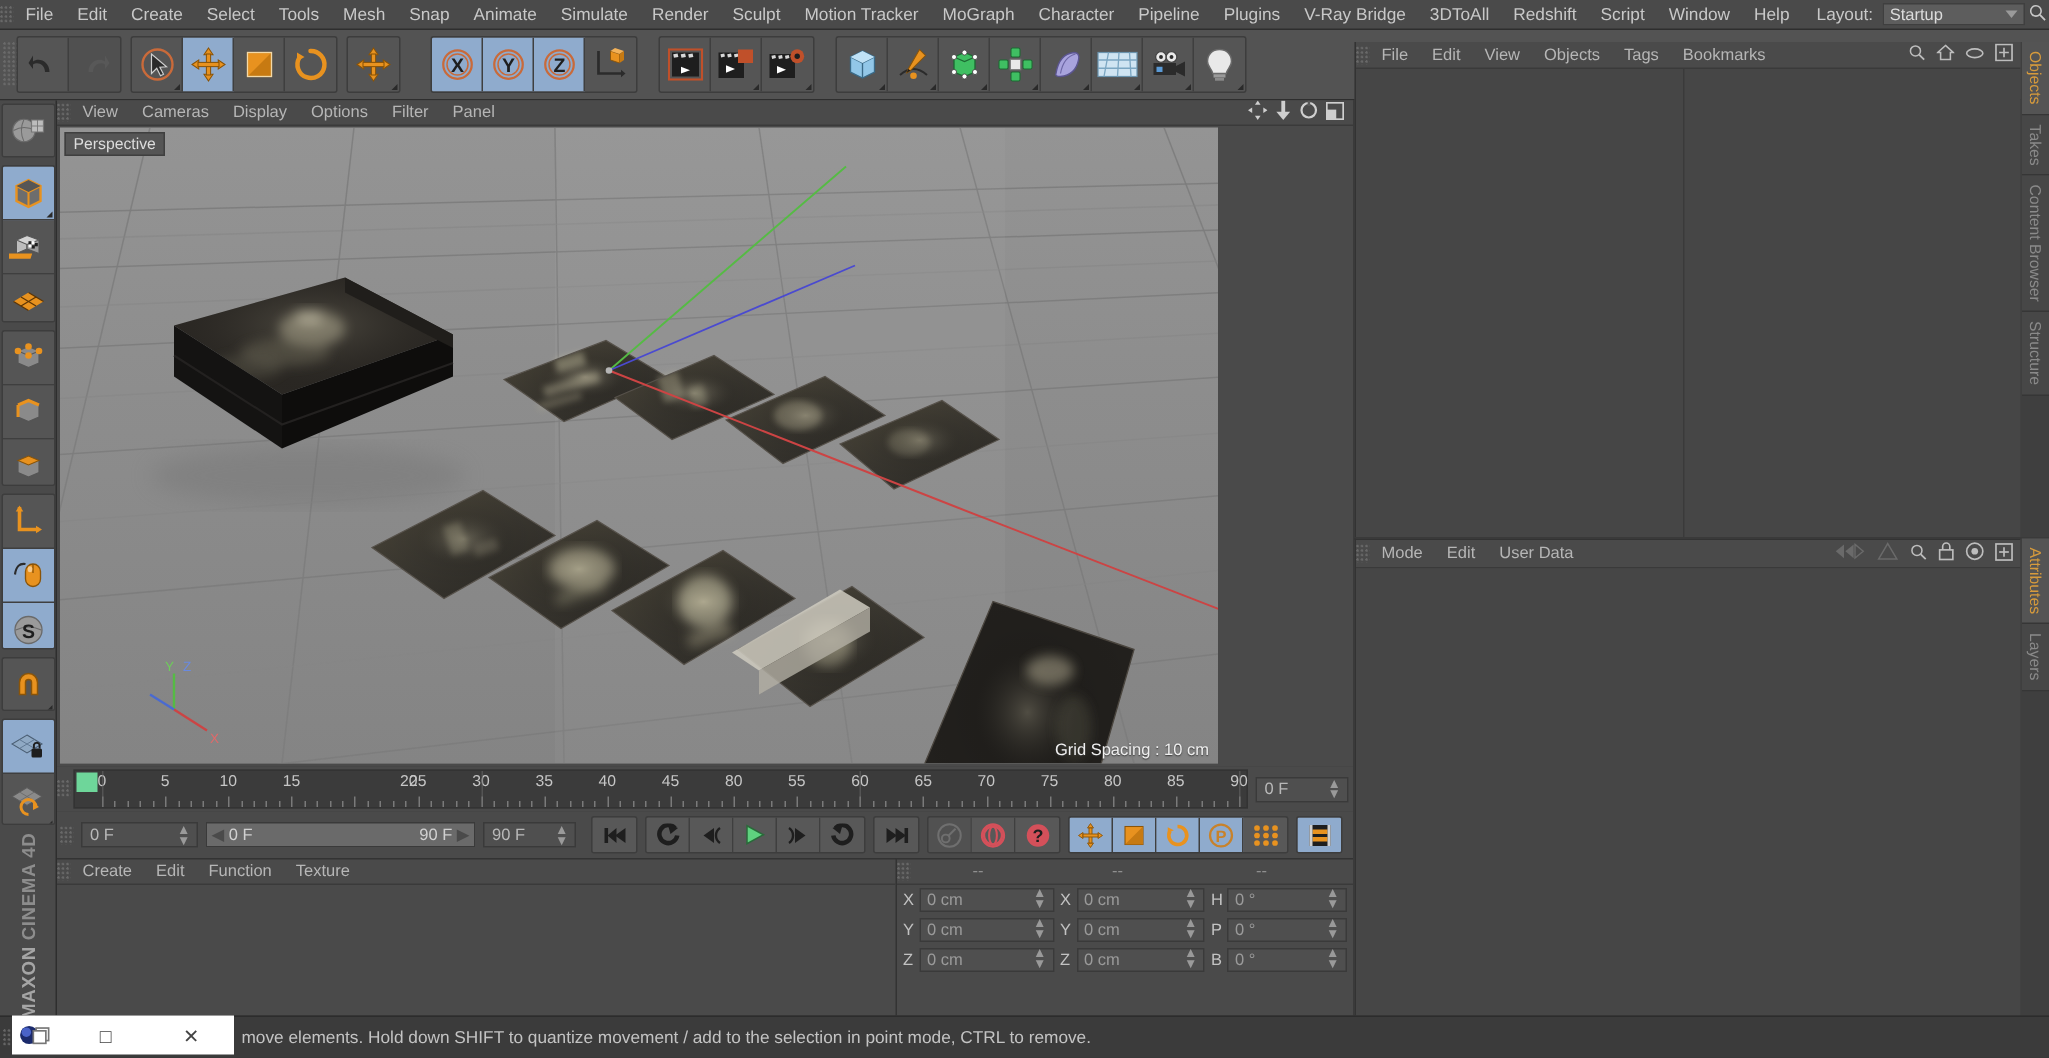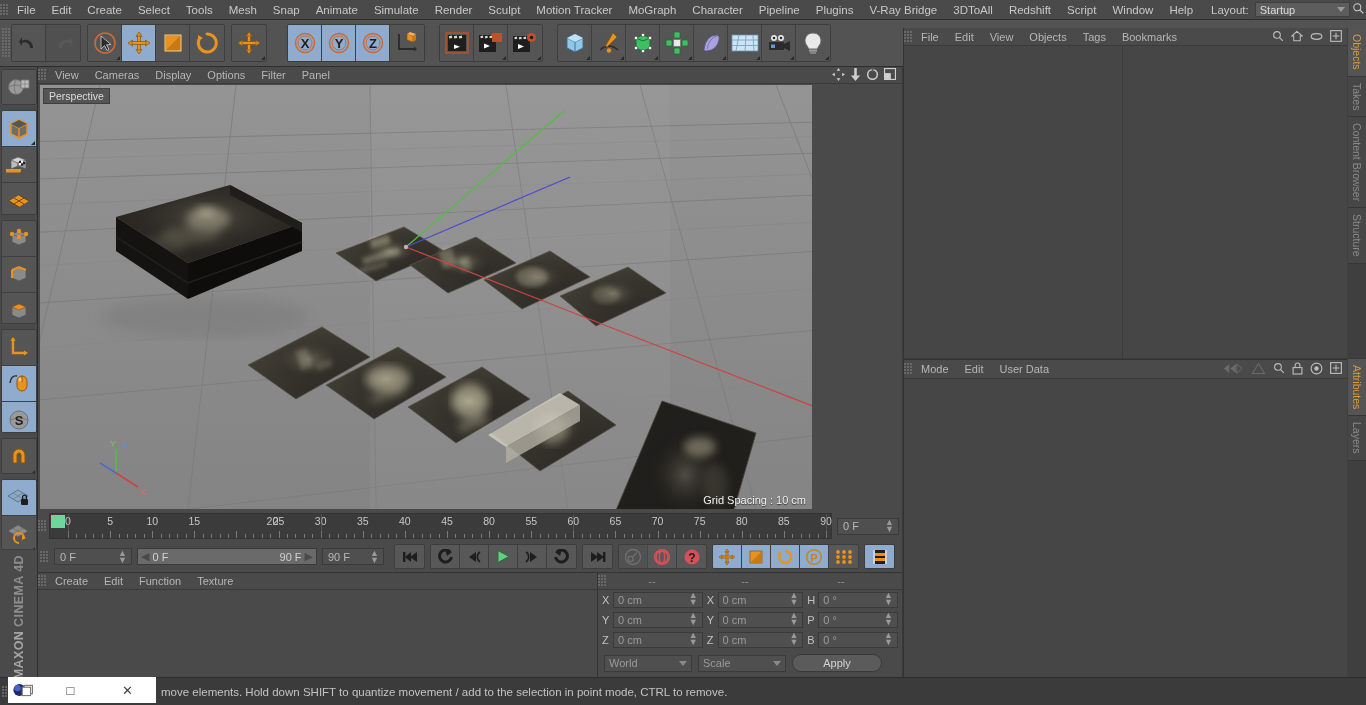--- a/index.html
+++ b/index.html
@@ -1233,33 +1233,20 @@
         <span>0 cm</span>
           <span class="spin">▲<br>▼</span>
       </div>
       <span class="clabel">B</span>
       <div class="cfield" style="width:80px">
         <span>0 °</span>
           <span class="spin">▲<br>▼</span>
       </div>
     </div>
 
-    <div class="botrow">
-      <div class="ddown" style="width:88px">
-        <span>World</span>
-          <span class="car"></span>
-      </div>
-      <div class="ddown" style="width:88px">
-        <span>Scale</span>
-          <span class="car"></span>
-      </div>
-      <div class="applybtn" style="width:90px">
-        <span>Apply</span>
-      </div>
-    </div>
   </div>
 
   <div class="objmgr">
     <div class="objbar">
       <div class="grip"></div>
       <div class="menu" id="objmenu">
           <div>File</div>
           <div>Edit</div>
           <div>View</div>
           <div>Objects</div>

